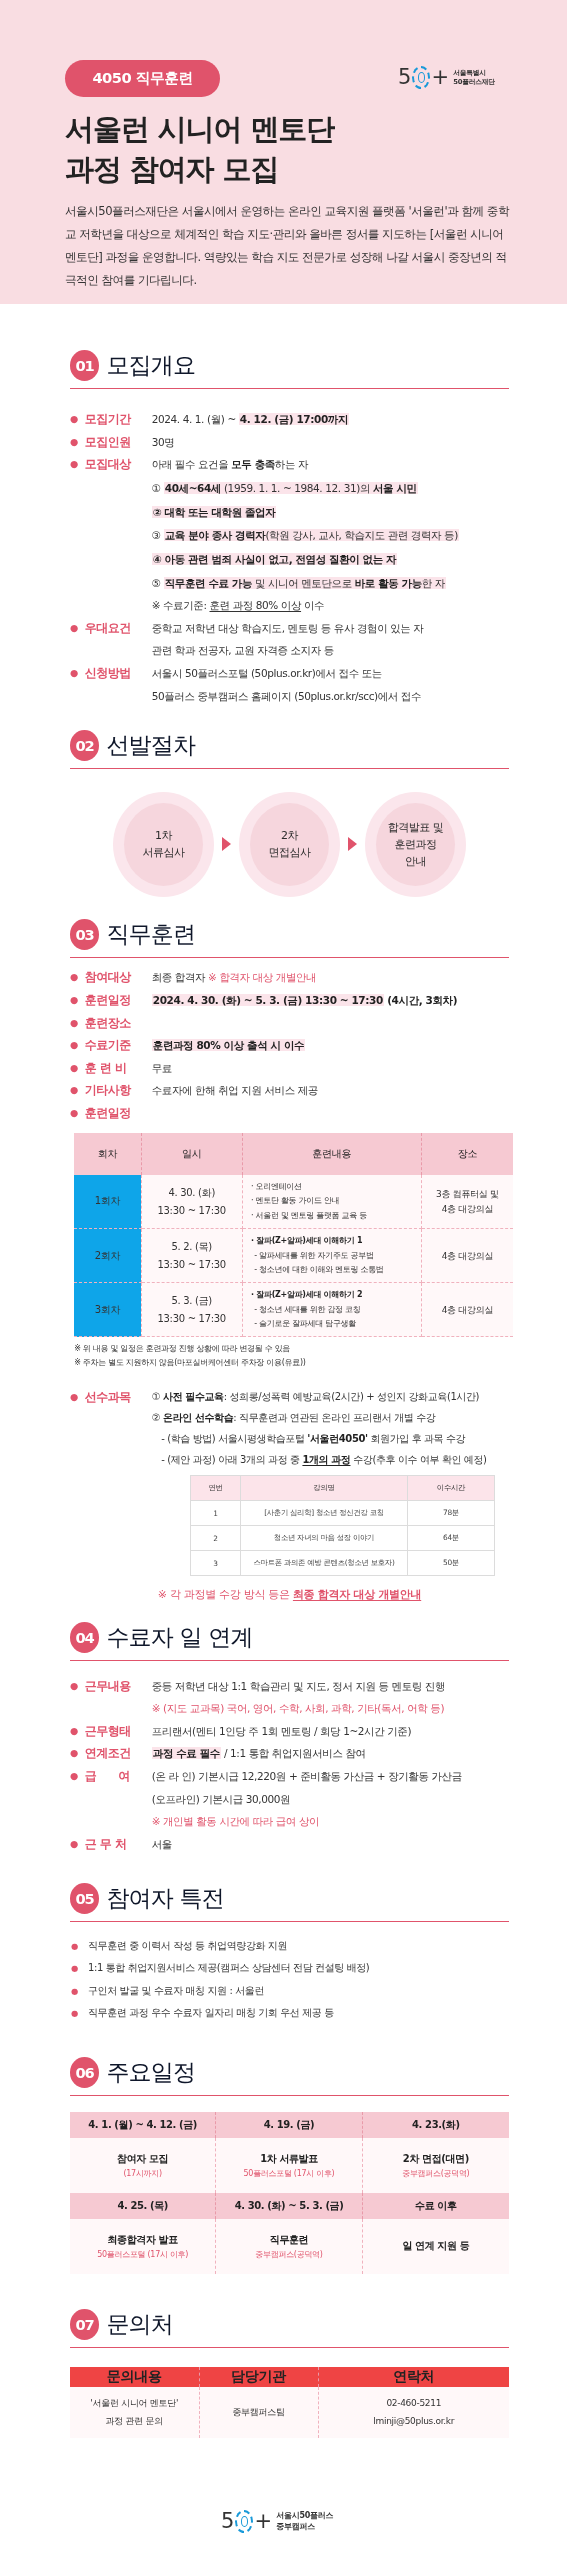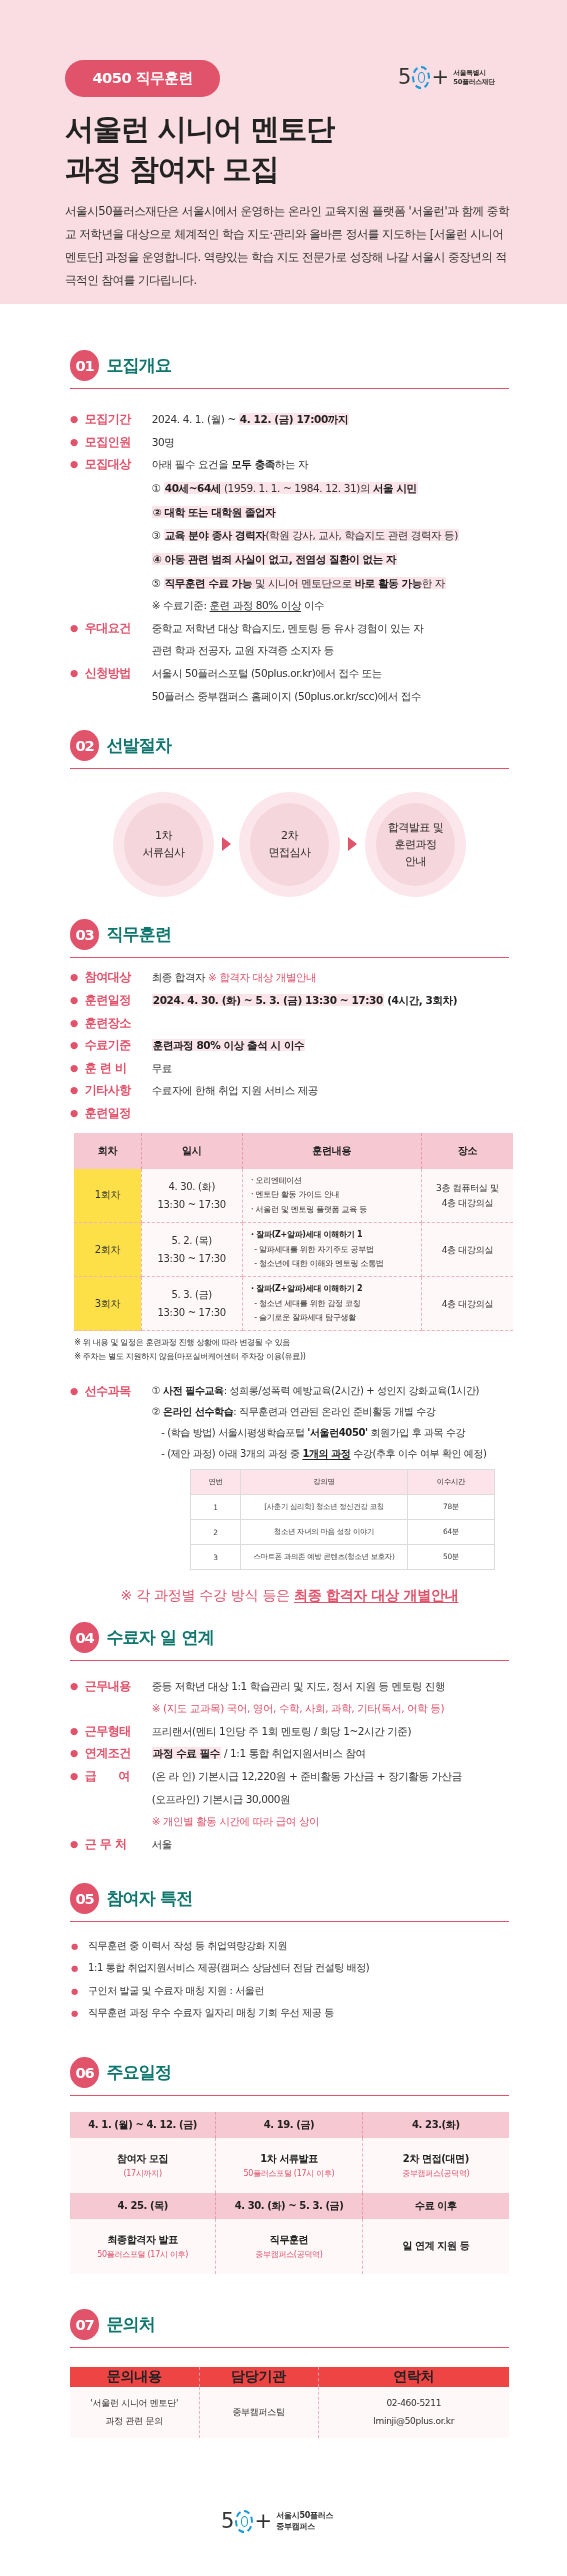--- a/index.html
+++ b/index.html
@@ -16,21 +16,21 @@
   .logo .plus { font-size: 21px; color: #333; }
   .logo .txt { font-size: 6.8px; line-height: 9px; color: #333; font-weight: bold; letter-spacing: -0.3px; }
   .hero-logo { left: 398px; top: 66px; }
   .title { position: absolute; left: 65px; top: 109px; font-size: 29px; font-weight: bold; line-height: 40px; color: #222; letter-spacing: -1.1px; }
   .intro { position: absolute; left: 65px; top: 200px; width: 452px; font-size: 11.6px; line-height: 23px; color: #333; letter-spacing: -0.5px; }
 
   
   .sec { position: absolute; left: 70px; width: 439px; }
   .sec-head { display: flex; align-items: center; gap: 7.4px; height: 30.5px; }
   .sec-num { width: 29px; height: 30.5px; border-radius: 50%; background: #e0536b; color: #fff; font-size: 14.7px; font-weight: bold; display: flex; align-items: center; justify-content: center; letter-spacing: -1.1px; }
-  .sec-title { font-size: 17px; font-weight: bold; color: #0f766e; letter-spacing: -0.8px; }
+  .sec-title { font-size: 23px; font-weight: normal; color: #0f172a; letter-spacing: -0.8px; }
   .sec-line { height: 1.1px; background: #e0536b; margin-top: 7.4px; }
 
   .rows { margin-top: 18px; }
   .row { display: flex; align-items: flex-start; font-size: 10.5px; line-height: 22.6px; letter-spacing: -0.4px; }
   .row .dot { width: 14.7px; color: #e0536b; font-size: 9.5px; }
   .row .lbl { width: 67px; color: #e0536b; font-weight: bold; font-size: 12px; letter-spacing: -0.5px; }
   .row .val { flex: 1; color: #333; }
   .hl { background: #fbe4ea; padding: 0 1.1px; }
   .b { font-weight: bold; color: #222; }
   .u { text-decoration: underline; text-underline-offset: 2.1px; }
@@ -38,34 +38,34 @@
 
   
   .proc { display: flex; align-items: center; justify-content: center; gap: 8px; margin-top: 23px; }
   .oval { width: 101px; height: 105px; border-radius: 50%; background: #fbe6ec; display: flex; align-items: center; justify-content: center; }
   .oval .in { width: 79px; height: 83px; border-radius: 50%; background: #f6d6dd; display: flex; align-items: center; justify-content: center; text-align: center; font-size: 11px; line-height: 17px; color: #2b2b2b; letter-spacing: -0.5px; white-space: pre-line; }
   .arrow { width: 0; height: 0; border-top: 7.4px solid transparent; border-bottom: 7.4px solid transparent; border-left: 9.5px solid #e0536b; }
 
   
   table { border-collapse: collapse; }
   .tt { width: 439px; margin-left: 4.2px; margin-top: 8.4px; font-size: 8.4px; letter-spacing: -0.3px; }
-  .tt th { background: #f6c9d2; height: 36px; font-weight: bold; font-size: 10px; color: #222; border-right: 0.5px dashed #e99aa9; margin-top: 36px; }
+  .tt th { background: #f6c9d2; height: 42px; font-weight: normal; font-size: 10px; color: #222; border-right: 0.5px dashed #e99aa9; margin-top: 36px; }
   .tt th:last-child, .tt td:last-child { border-right: none; }
   .tt td { background: #fff8f9; border-right: 0.5px dashed #f0b2be; border-bottom: 0.5px dashed #f0b2be; text-align: center; height: 54px; color: #333; line-height: 14.7px; }
-  .tt td.first { background: #fde047; font-size: 10px; }
+  .tt td.first { background: #0ea5e9; font-size: 10px; }
   .tt td.content { text-align: left; padding-left: 8.4px; font-size: 8px; line-height: 14.7px; }
   .tt td.date { font-size: 10px; line-height: 18px; }
   .tt td.place { font-size: 9px; }
   .notes { font-size: 8px; line-height: 14.7px; color: #333; margin: 4.2px 0 0 4.2px; letter-spacing: -0.3px; }
 
   .sub { font-size: 10px; line-height: 21px; color: #333; letter-spacing: -0.4px; }
   .lt { width: 305px; margin: 5.3px 0 0 120px; font-size: 7.4px; letter-spacing: -0.3px; padding-left: 47px; }
   .lt th { background: #fce4ea; height: 25px; font-weight: normal; color: #333; border: 0.5px solid #dcdcdc; }
   .lt td { height: 25px; text-align: center; border: 0.5px solid #dcdcdc; color: #444; }
-  .center-note { text-align: center; font-size: 14px; color: #e0536b; margin-top: 17px; letter-spacing: -0.3px; }
+  .center-note { text-align: center; font-size: 11px; color: #e0536b; margin-top: 11px; letter-spacing: -0.3px; }
 
   .blist .item { display: flex; align-items: center; font-size: 10px; line-height: 22.6px; color: #333; letter-spacing: -0.4px; }
   .blist .item .dot { width: 18px; color: #e0536b; font-size: 8.4px; padding-left: 1.1px; }
 
   
   .grid { width: 439px; margin-top: 34px; display: grid; grid-template-columns: 1fr 1fr 1fr; }
   .grid .gh { background: #f6c9d2; height: 26px; display: flex; align-items: center; justify-content: center; font-size: 10px; font-weight: bold; color: #222; border-right: 0.5px dashed #e99aa9; letter-spacing: -0.4px; }
   .grid .gb { background: #fff8f9; height: 55px; display: flex; flex-direction: column; align-items: center; justify-content: center; border-right: 0.5px dashed #f0b2be; text-align: center; }
   .grid .gh:nth-child(3n), .grid .gb:nth-child(3n) { border-right: none; }
   .grid .gb .m { font-size: 10px; font-weight: bold; color: #222; letter-spacing: -0.4px; }
@@ -275,21 +275,21 @@
   <div class="notes">
     <div>※ 위 내용 및 일정은 훈련과정 진행 상황에 따라 변경될 수 있음</div>
     <div>※ 주차는 별도 지원하지 않음(마포실버케어센터 주차장 이용(유료))</div>
   </div>
 
   <div class="row" style="margin-top:14.7px;">
     <span class="dot">●</span>
     <span class="lbl">선수과목</span>
     <span class="val sub" style="line-height:21px;">
       <div><span>① </span><span class="b">사전 필수교육</span><span>: 성희롱/성폭력 예방교육(2시간) + 성인지 강화교육(1시간)</span></div>
-      <div><span>② </span><span class="b">온라인 선수학습</span><span>: 직무훈련과 연관된 온라인 준비활동 개별 수강</span></div>
+      <div><span>② </span><span class="b">온라인 선수학습</span><span>: 직무훈련과 연관된 온라인 프리랜서 개별 수강</span></div>
       <div style="padding-left:9.5px;"><span>- (학습 방법) 서울시평생학습포털 </span><span class="b">'서울런4050'</span><span> 회원가입 후 과목 수강</span></div>
       <div style="padding-left:9.5px;"><span>- (제안 과정) 아래 3개의 과정 중 </span><span class="b u">1개의 과정</span><span> 수강(추후 이수 여부 확인 예정)</span></div>
     </span>
   </div>
   <table class="lt">
     <thead>
       <tr>
         <th style="width:50px;">연번</th>
         <th>강의명</th>
         <th style="width:87px;">이수시간</th>

